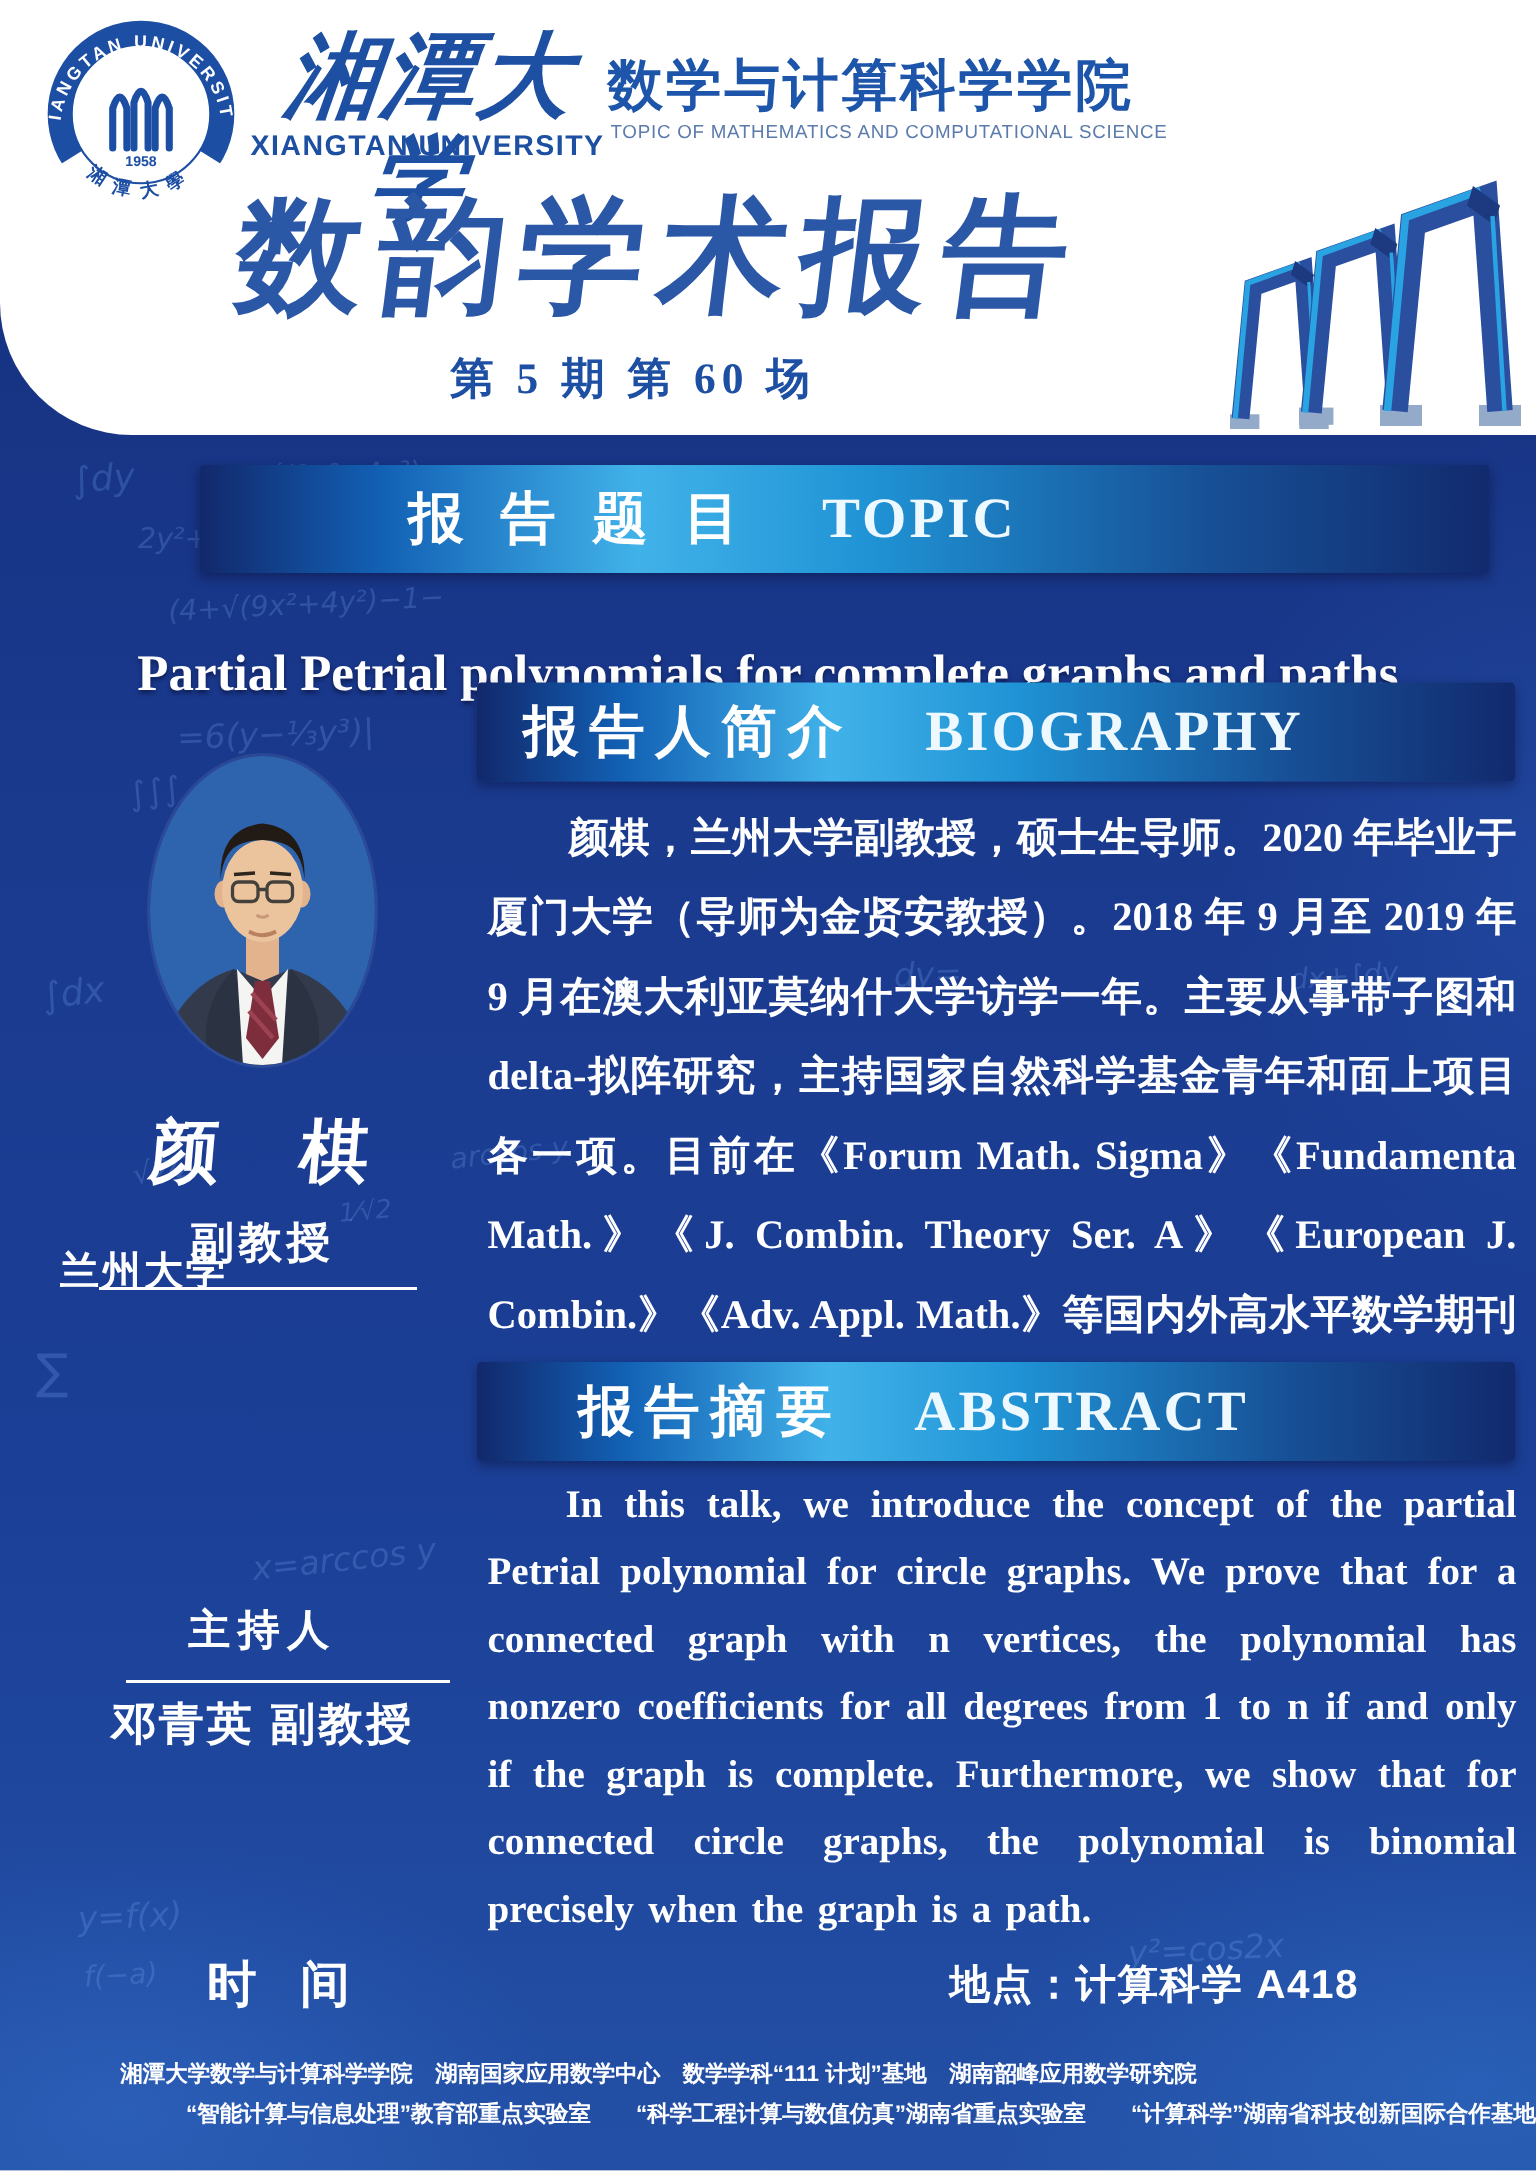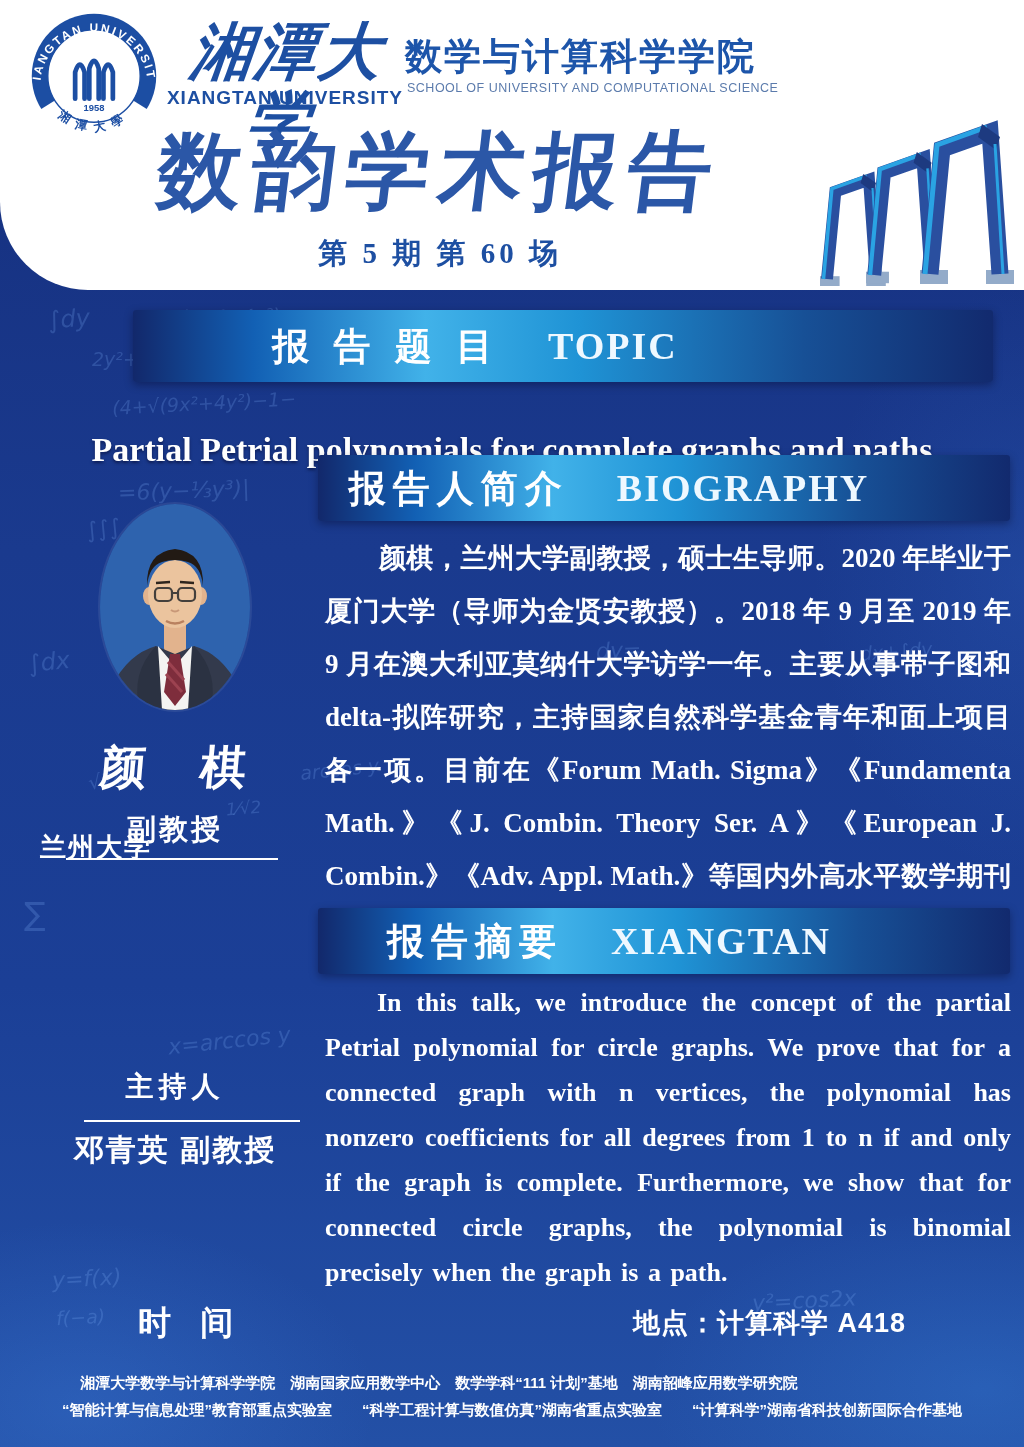--- a/index.html
+++ b/index.html
@@ -27,21 +27,21 @@
            transform:skewX(-6deg); letter-spacing:2px;}
   .uni-en{ position:absolute; left:160px; top:88px; width:250px; text-align:center;
            font:700 19px/1 "Liberation Sans", sans-serif; color:#1d4fa2; letter-spacing:1px;}
   .school-zh{ position:absolute; left:405px; top:38px;
            font:700 37px/1 "Liberation Sans", sans-serif; color:#1d55aa; letter-spacing:2px;}
   .school-en{ position:absolute; left:407px; top:82px;
            font:400 12.5px/1 "Liberation Sans", sans-serif; color:#5b7bac; letter-spacing:.5px;}
   .calli-title{ position:absolute; left:110px; top:126px; width:660px; text-align:center;
            font:800 84px/1.1 "Liberation Serif", serif; color:#2b57a7;
            transform:skewX(-7deg); letter-spacing:10px; }
-  .issue{ position:absolute; left:110px; top:236px; width:660px; text-align:center;
+  .issue{ position:absolute; left:92px; top:236px; width:660px; text-align:center;
            font:700 29px/1.2 "Liberation Serif", serif; color:#1d4fa2; letter-spacing:4px;}
   .building{ position:absolute; right:4px; top:116px; }
   
   .banner{ position:absolute; height:66px; border-radius:3px; z-index:2;
     background:linear-gradient(90deg,#12286b 0%,#1260b4 14%,#41b2e9 34%,#1f93d5 52%,#175096 78%,#122a6e 100%);
     display:flex; align-items:center; justify-content:center;
     box-shadow:0 3px 8px rgba(0,0,25,.35); }
   .banner .row{ display:flex; align-items:baseline; }
   .banner .zh{ font:700 37px/1 "Liberation Sans", sans-serif; color:#fff; letter-spacing:7px; }
   .banner .en{ font:700 38px/1 "Liberation Serif", serif; color:#eef8ff; margin-left:48px; letter-spacing:2px; }
@@ -78,21 +78,21 @@
     font:700 33px/1.2 "Liberation Sans", sans-serif; color:#fff; letter-spacing:10px;}
   .schedule-center{ position:absolute; left:237px; top:1282px; width:350px; text-align:center; z-index:2; color:#fff;}
   .schedule-center .date{ font:700 26px/1.3 "Liberation Sans", sans-serif; letter-spacing:1px;}
   .schedule-center .dline{ height:2px; background:#fff; margin:6px 0 7px 0; }
   .schedule-center .time{ font:700 27px/1.3 "Liberation Sans", sans-serif; letter-spacing:1px;}
   .location{ position:absolute; left:633px; top:1306px; z-index:2;
     font:700 27px/1.3 "Liberation Sans", sans-serif; color:#fff; letter-spacing:1px;}
   
   .footer1{ position:absolute; left:0; top:1372px; width:878px; text-align:center; z-index:2;
     font:700 15px/1.4 "Liberation Sans", sans-serif; color:#fff;}
-  .footer2{ position:absolute; left:0; top:1399px; width:1024px; text-align:center; z-index:2;
+  .footer2{ position:absolute; left:0; top:1399px; width:1024px; text-align:right; z-index:2;
     font:700 15px/1.4 "Liberation Sans", sans-serif; color:#fff;}
 </style>
 </head>
 <body>
 
 <div class="page">
 
   <div class="bg-formulas" id="bgFormulas">
       <span style="left: 48px; top: 305px; font-size: 24px; transform: rotate(-4deg);">∫dy</span>
       <span style="left: 92px; top: 348px; font-size: 19px; transform: rotate(0deg);">2y²+3</span>
@@ -135,21 +135,21 @@
         <path d="M50,94 L50,66 Q55,50 60,66 L60,94"></path>
         <path d="M65,94 L65,62 Q70,46 75,62 L75,94"></path>
         <path d="M80,94 L80,66 Q85,50 90,66 L90,94"></path>
       </g>
       <text x="70" y="107" text-anchor="middle" font-family="Liberation Sans, sans-serif" font-size="10" font-weight="bold" fill="#1c4ea3">1958</text>
     </svg>
 
     <div class="uni-zh">湘潭大学</div>
     <div class="uni-en">XIANGTAN UNIVERSITY</div>
     <div class="school-zh">数学与计算科学学院</div>
-    <div class="school-en">SCHOOL OF UNIVERSITY AND COMPUTATIONAL SCIENCE</div>
+    <div class="school-en">TOPIC OF MATHEMATICS AND COMPUTATIONAL SCIENCE</div>
 
     <div class="calli-title">数韵学术报告</div>
     <div class="issue">第 5 期  第 60 场</div>
 
     <svg class="building" width="200" height="174" viewBox="0 0 200 174" aria-hidden="true">
       <defs>
         <g id="arch">
           <rect x="0" y="146" width="28" height="14" fill="#93abc9"></rect>
           <rect x="66" y="146" width="28" height="14" fill="#93abc9"></rect>
           <path d="M10,150 L22,25 L70,8 L80,150" fill="none" stroke="#2a4f9f" stroke-width="17" stroke-miterlimit="8"></path>
@@ -209,21 +209,21 @@
   <div class="rule rule-spk"></div>
   <div class="spk-aff">兰州大学</div>
 
   <div class="host-label">主持人</div>
   <div class="rule rule-host"></div>
   <div class="host-name">邓青英 副教授</div>
 
   <div class="banner banner-abs">
     <div class="row">
       <span class="zh">报告摘要</span>
-      <span class="en">XIANGTAN</span>
+      <span class="en">ABSTRACT</span>
     </div>
   </div>
   <p class="abs-text">In this talk, we introduce the concept of the partial Petrial polynomial for circle graphs. We prove that for a connected graph with n vertices, the polynomial has nonzero coefficients for all degrees from 1 to n if and only if the graph is complete. Furthermore, we show that for connected circle graphs, the polynomial is binomial precisely when the graph is a path.</p>
 
   <div class="time-label">时 间</div>
   <div class="location">地点：计算科学 A418</div>
 
   <div class="footer1">湘潭大学数学与计算科学学院　湖南国家应用数学中心　数学学科“111 计划”基地　湖南韶峰应用数学研究院</div>
   <div class="footer2">“智能计算与信息处理”教育部重点实验室　　“科学工程计算与数值仿真”湖南省重点实验室　　“计算科学”湖南省科技创新国际合作基地</div>
 

